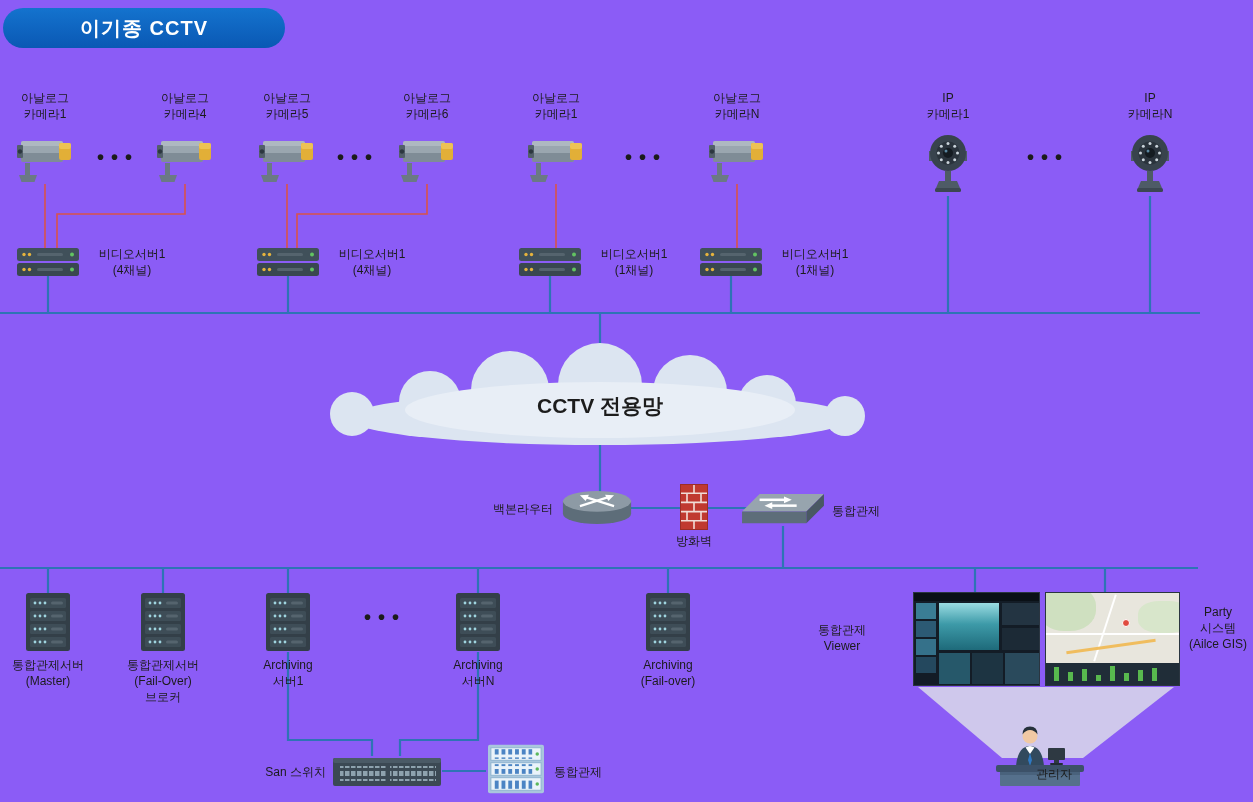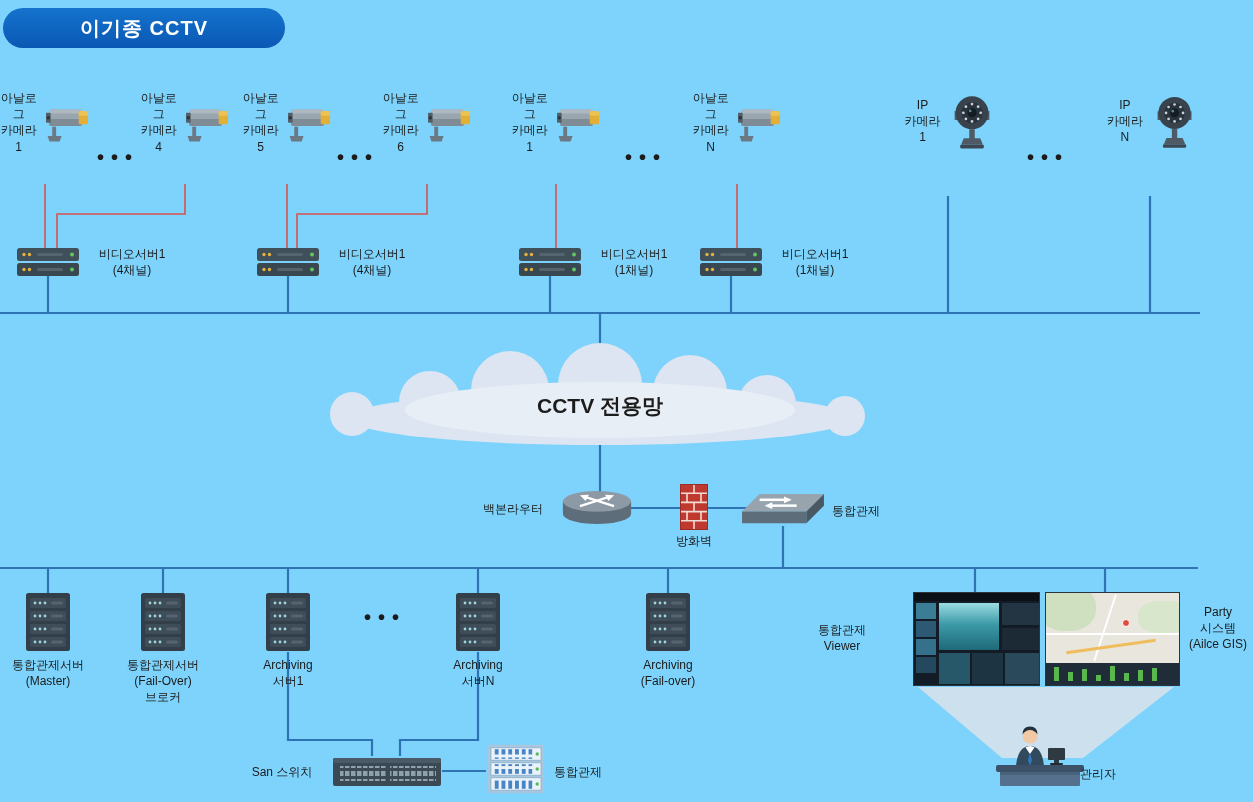--- a/index.html
+++ b/index.html
@@ -1,28 +1,28 @@
 <!DOCTYPE html>
 <html><head>
 <meta charset="utf-8">
 <style>
   * { margin:0; padding:0; box-sizing:border-box; }
   html,body { background:#fff; }
   body { font-family:"Liberation Sans","DejaVu Sans",sans-serif; }
-  .canvas { position:relative; width:1253px; height:802px; background:#7dd3fc; overflow:hidden; }
+  .canvas { position:relative; width:1253px; height:802px; background:#8b5cf6; overflow:hidden; }
   .abs { position:absolute; }
   .wires { position:absolute; left:0; top:0; pointer-events:none; }
   .badge { position:absolute; height:40px; border-radius:21px;
            background:linear-gradient(180deg,#1473ce 0%,#0a58b4 100%);
            color:#fff; display:flex; align-items:center; justify-content:center;
            font-size:20px; font-weight:bold; letter-spacing:1px; }
-  .node { position:absolute; display:flex; flex-direction:row; align-items:center; gap:9px; }
+  .node { position:absolute; display:flex; flex-direction:column; align-items:center; gap:9px; }
   .lbl { font-size:12px; line-height:1.35; color:#1b1b1b; text-align:center; white-space:pre-line; }
   .lbl.left { text-align:left; }
-  .lbl.right { }
+  .lbl.right { text-align:right; }
   .dots { position:absolute; font-size:20px; font-weight:bold; color:#1b1b1b;
           letter-spacing:7px; text-align:center; }
   .cloud-label { position:absolute; width:200px; text-align:center; font-size:21px;
                  font-weight:bold; color:#1c1c1c; }
   .mon { position:absolute; border:1px solid #2a3540; overflow:hidden; }
   .sr { position:absolute; }
 </style>
 </head>
 <body>
 
@@ -406,15 +406,15 @@
     <div class="sr" style="left:106px;bottom:4px;width:5px;height:13px;background:#58b84e"></div>
   </div>
 
   <div class="lbl abs" style="left:1185px;top:604px;width:66px">Party
 시스템
 (Ailce GIS)</div>
 
   <svg class="abs" style="left:992px;top:722px" width="96" height="66">
       <use href="#sym-admin"></use>
     </svg>
-  <div class="lbl left abs" style="left:1080px;top:766px;width:56px">관리자</div>
+  <div class="lbl left abs" style="left:1036px;top:766px;width:56px">관리자</div>
 
 </div>
 
 </body></html>

